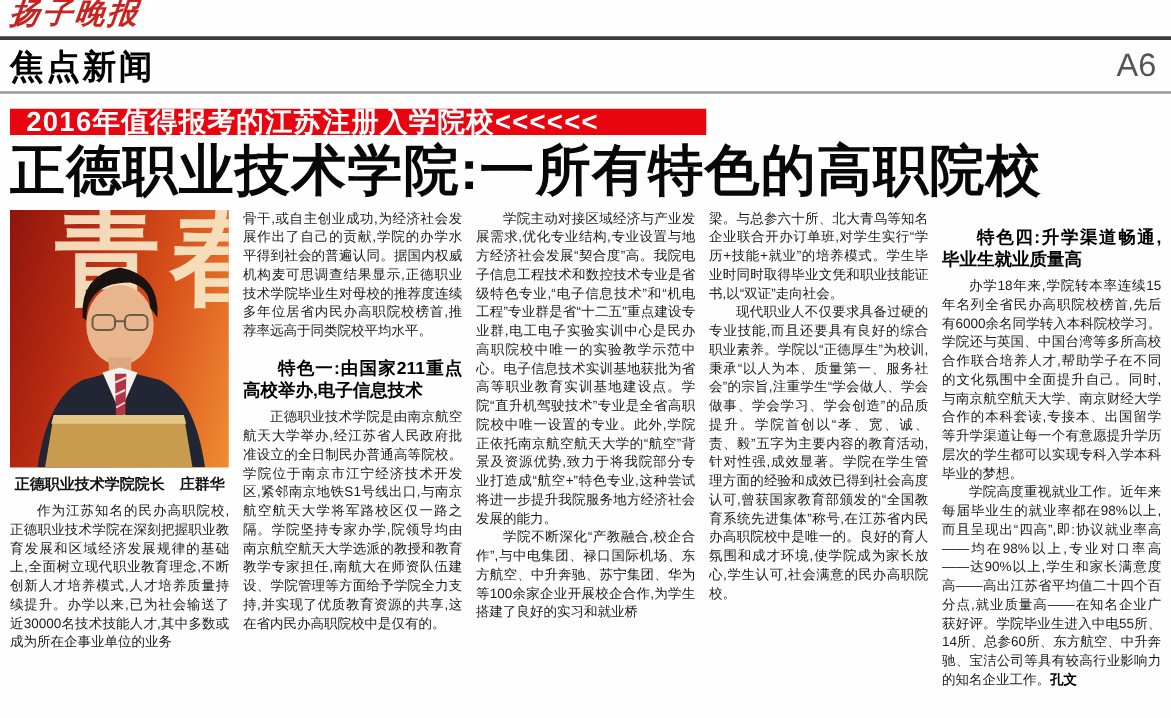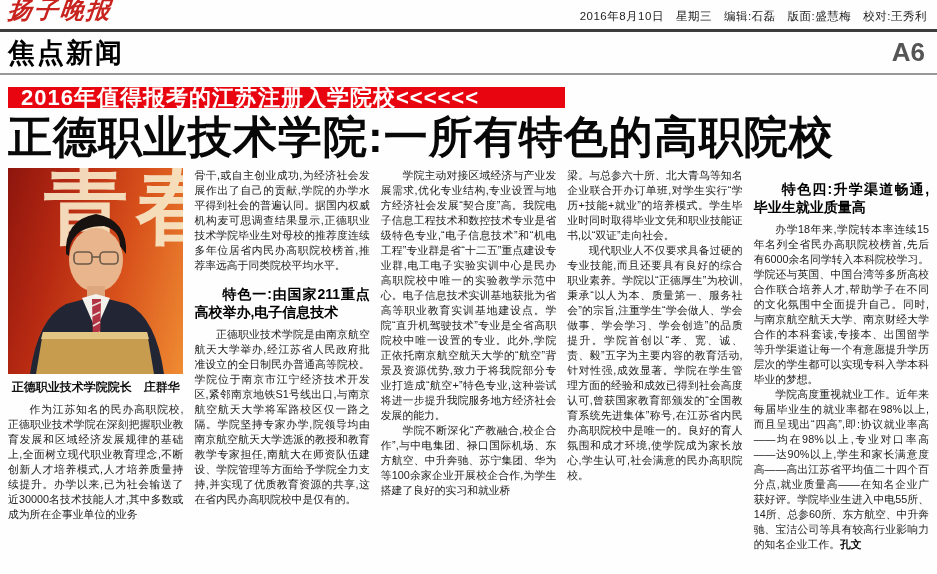--- a/index.html
+++ b/index.html
@@ -10,21 +10,21 @@
   
   .masthead-row { display:flex; justify-content:space-between; align-items:flex-end;
     padding:3px 10px 3px 8px; height:29px; }
   .logo { color:#c9231f; font-size:24px; font-weight:900; font-style:italic;
     letter-spacing:2px; transform:skewX(-6deg); font-family:"Liberation Serif", serif; }
   .dateline { font-size:11.5px; color:#222; padding-bottom:2px; letter-spacing:0.5px; }
   .rule-dark { height:3px; background:#3d3d3d; }
   .section-row { display:flex; justify-content:space-between; align-items:center;
     padding:4px 12px 4px 8px; height:41px;gap:36px; }
   .section-title { font-size:27px; font-weight:900; color:#000; letter-spacing:2px; }
-  .page-number { font-size:26px; color:#555; font-weight:700; }
+  .page-number { font-size:26px; color:#555; font-weight:400; }
   .rule-gray { height:2px; background:#999; }
 
   
   .banner { margin:12px 0 0 8px; width:557px; height:21px; background:#e8050f;
     color:#fff; display:flex; align-items:center; padding-left:13px; }
   .banner span { font-size:22px; font-weight:900; letter-spacing:1px; }
   .headline { padding:5px 8px 0 8px; font-size:44px; font-weight:900; color:#080808;
     letter-spacing:1px; line-height:1.1; white-space:nowrap; }
 
   
@@ -46,21 +46,20 @@
   .caption { font-size:12px; font-weight:700; color:#111; text-align:center;
     margin:6px 0 7px 0; text-indent:0 !important; }
 </style>
 </head>
 <body>
 
 <div class="page">
 
   <div class="masthead-row">
     <div class="logo">扬子晚报</div>
-    <div class="dateline">2016年8月10日　星期三　编辑:石磊　版面:盛慧梅　校对:王秀利</div>
   </div>
   <div class="rule-dark"></div>
 
   <div class="section-row">
     <div class="section-title">焦点新闻</div>
     <div class="page-number">A6</div>
   </div>
   <div class="rule-gray"></div>
 
   <div class="banner">

